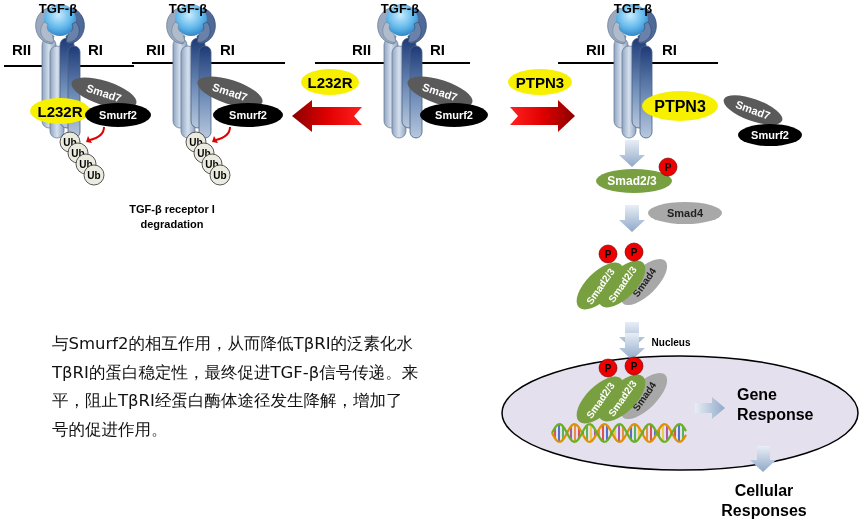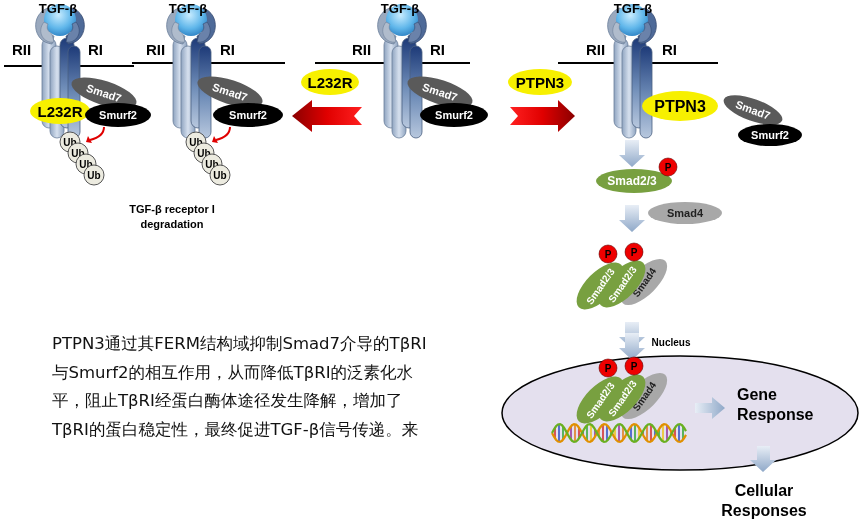--- a/index.html
+++ b/index.html
@@ -304,17 +304,17 @@
   <path d="M695,403 L712,403 L712,397 L725,408 L712,419 L712,413 L695,413 Z" fill="url(#rightArrowG)"></path>
   <text class="lbl" x="737" y="400" font-size="16">Gene</text>
   <text class="lbl" x="737" y="420" font-size="16">Response</text>
 
   <path d="M757,446 L770,446 L770,460 L776,460 L763,472 L750,460 L757,460 Z" fill="url(#downArrowG)"></path>
   <text class="lbl" x="764" y="496" font-size="16" text-anchor="middle">Cellular</text>
   <text class="lbl" x="764" y="516" font-size="16" text-anchor="middle">Responses</text>
 </svg>
 
 <div id="desc">
-  <div>PTPN3通过其FERM结构域抑制Smad7介导的TβRI</div>
   <div>与Smurf2的相互作用，从而降低TβRI的泛素化水</div>
+  <div>TβRI的蛋白稳定性，最终促进TGF-β信号传递。来</div>
   <div>平，阻止TβRI经蛋白酶体途径发生降解，增加了</div>
-  <div>TβRI的蛋白稳定性，最终促进TGF-β信号传递。来</div>
+  <div>号的促进作用。</div>
 </div>
 
 </body></html>

